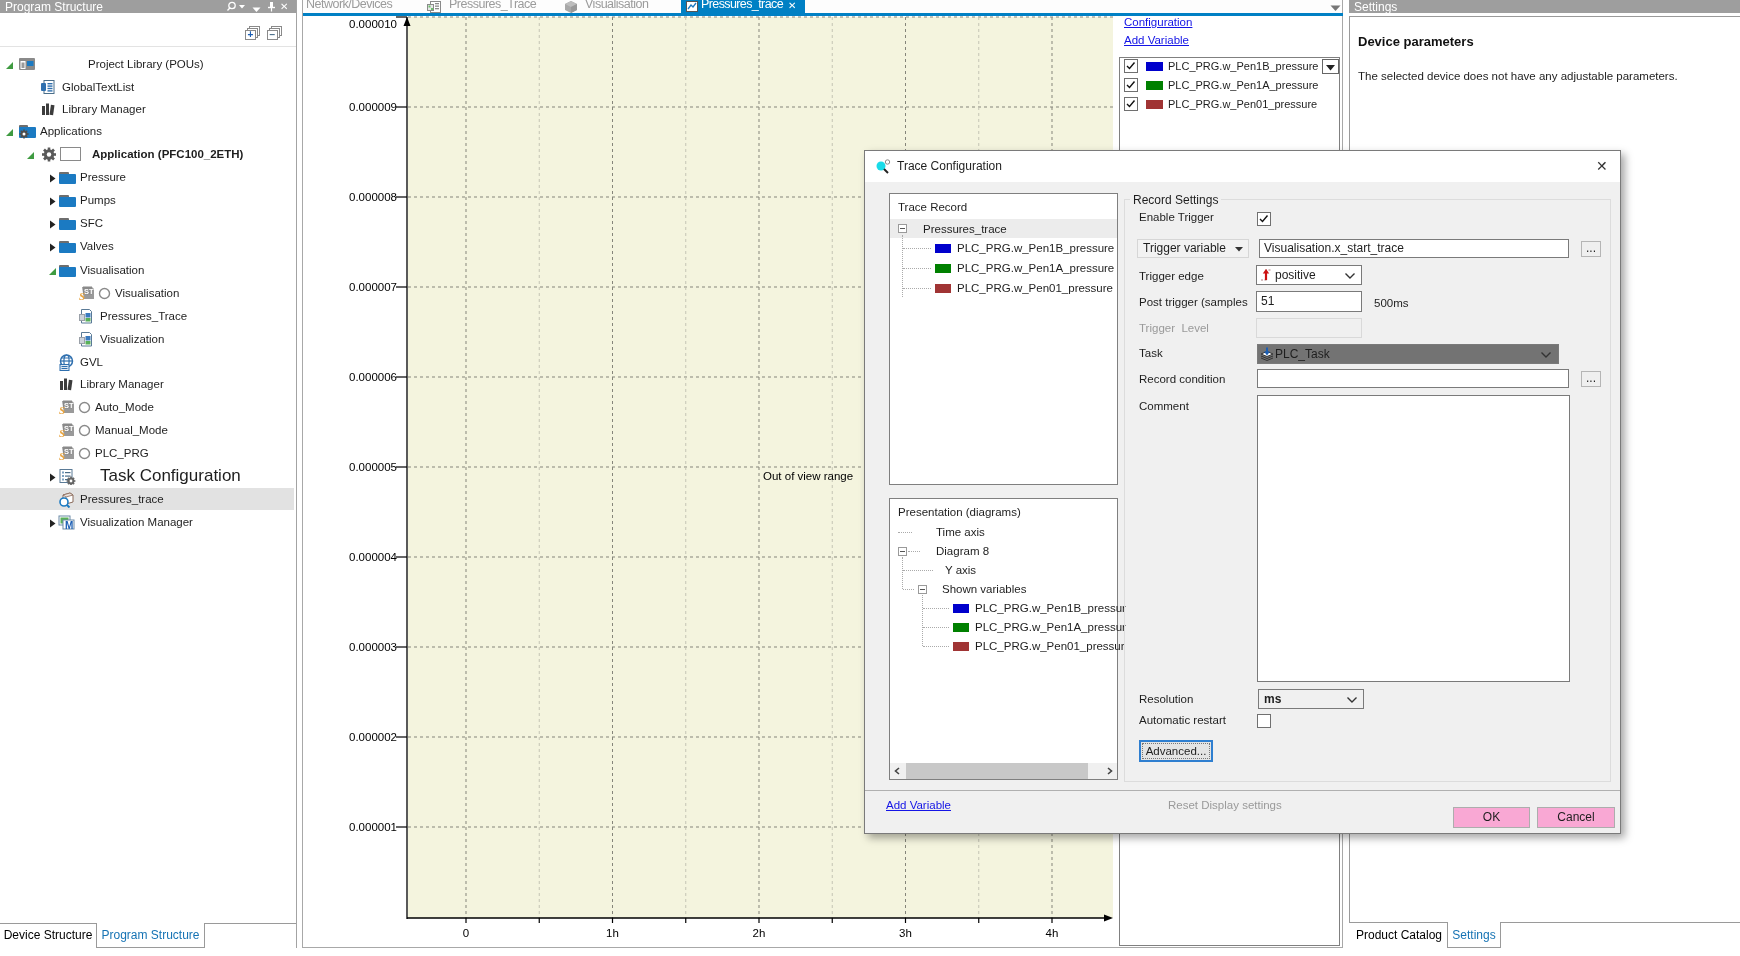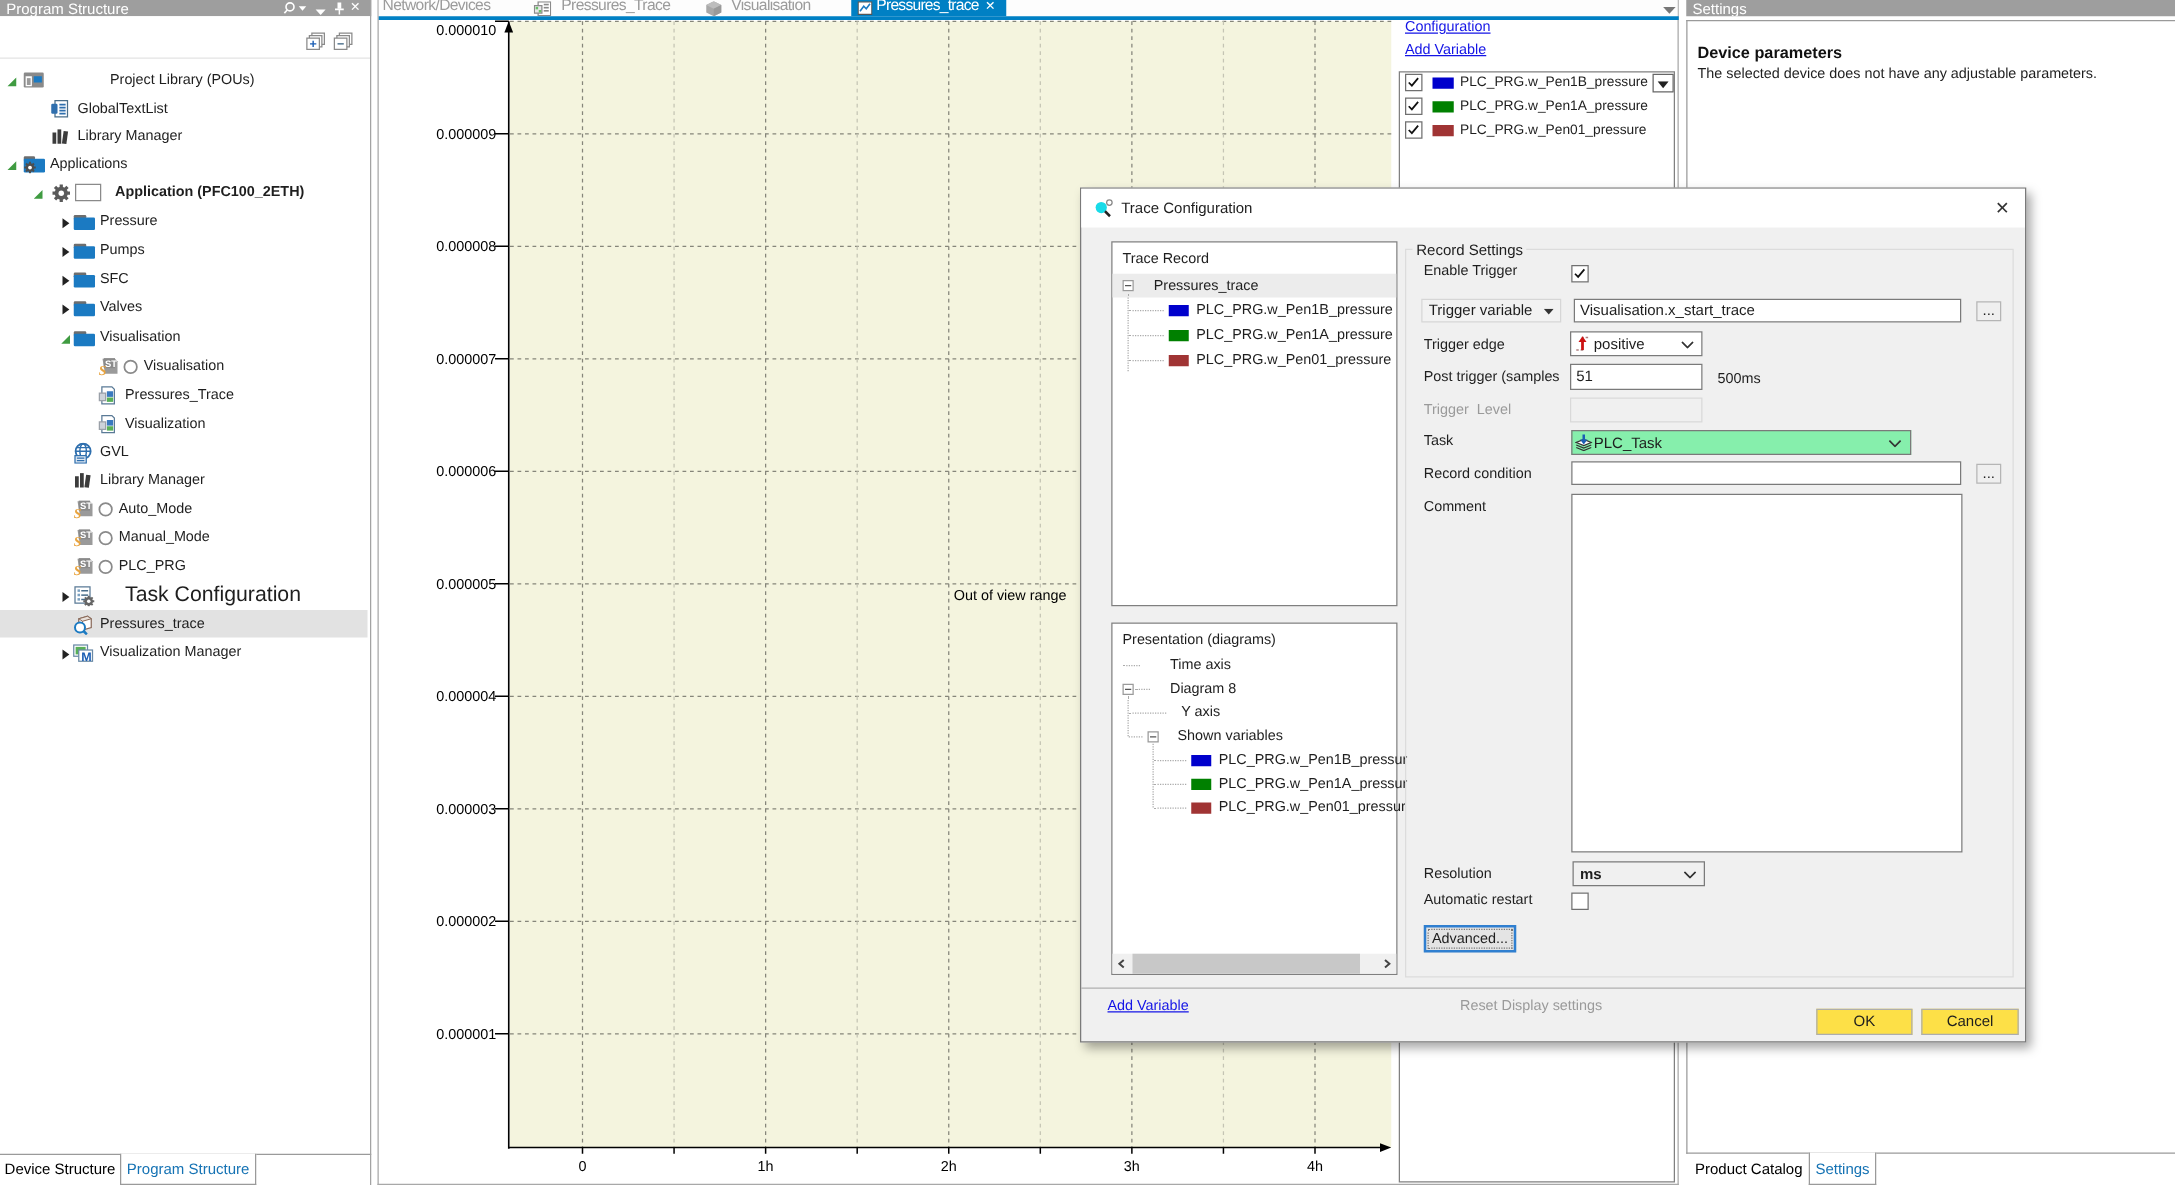--- a/index.html
+++ b/index.html
@@ -1,21 +1,21 @@
 <!DOCTYPE html>
 <html><head>
 <meta charset="utf-8">
 <style>
 * { margin:0; padding:0; box-sizing:border-box; }
 html,body { width:1740px; height:956px; background:#fff; font-family:"Liberation Sans", sans-serif; font-size:12px; color:#1e1e1e; overflow:hidden; }
 .abs { position:absolute; }
 .hdr { background:#9e9e9e; color:#fff; font-size:12px; line-height:14px; padding-left:5px; overflow:hidden; }
 .lnk { color:#1414e6; text-decoration:underline; font-size:11.5px; }
 .gray { color:#9a9a9a; }
-.btn { position:absolute; background:#fde047; border:1px solid #adadad; text-align:center; font-size:12px; }
+.btn { position:absolute; background:#f9a8d4; border:1px solid #adadad; text-align:center; font-size:12px; }
 .inp { position:absolute; background:#fff; border:1px solid #7a7a7a; font-size:12px; }
 .cb { position:absolute; width:14px; height:14px; background:#fff; border:1px solid #707070; }
 .sw { position:absolute; height:9px; width:17px; }
 .lbl { position:absolute; font-size:11.5px; white-space:nowrap; }
 </style>
 </head>
 <body>
 
 <div class="abs" id="editor" style="left:302px;top:0;width:1041px;height:948px;background:#fff;border:1px solid #a8a8a8;border-top:none;"></div>
 <div class="abs" id="tabbar" style="left:303px;top:0;width:1039px;height:13px;background:#fdfdfd;"></div>
@@ -391,21 +391,21 @@
   <div class="abs" style="left:96px;top:923px;width:109px;height:25px;background:#fff;border:1px solid #9a9a9a;border-top:none;"></div>
   <div class="abs" style="left:0;top:923px;width:96px;height:25px;line-height:25px;text-align:center;color:#000;">Device Structure</div>
   <div class="abs" style="left:96px;top:923px;width:109px;height:25px;line-height:25px;text-align:center;color:#1673b4;">Program Structure</div>
   <div class="abs" style="left:296px;top:0;width:1px;height:948px;background:#a3a3a3;"></div>
 </div>
 
 <div class="abs" id="settings" style="left:1349px;top:0;width:391px;height:956px;background:#fff;">
   <div class="abs hdr" style="left:0;top:0;width:391px;height:13px;">Settings</div>
   <div class="abs" style="left:0;top:16px;width:391px;height:907px;border:1px solid #9a9a9a;border-right:none;background:#fff;">
     <div class="abs" style="left:8px;top:17px;font-size:13px;font-weight:bold;color:#111;">Device parameters</div>
-    <div class="abs" style="left:8px;top:36px;font-size:11.5px;">The selected device does not have any adjustable parameters.</div>
+    <div class="abs" style="left:8px;top:53px;font-size:11.5px;">The selected device does not have any adjustable parameters.</div>
   </div>
   <div class="abs" style="left:98px;top:922px;width:54px;height:26px;background:#fff;border:1px solid #9a9a9a;border-top:none;"></div>
   <div class="abs" style="left:2px;top:923px;width:96px;height:25px;line-height:25px;text-align:center;color:#000;">Product Catalog</div>
   <div class="abs" style="left:98px;top:923px;width:54px;height:25px;line-height:25px;text-align:center;color:#1673b4;">Settings</div>
 </div>
 
 <div class="abs" id="dialog" style="left:864px;top:150px;width:757px;height:684px;background:#f0f0f0;border:1px solid #7a7a7a;box-shadow:4px 4px 8px rgba(0,0,0,0.35);">
 <div class="abs" style="left:0;top:0;width:755px;height:31px;background:#fff;"></div>
 <div class="abs" style="left:10px;top:8px;"><svg width="16" height="16">
         <circle cx="6" cy="7" r="4.5" fill="#19dbe8"></circle>
@@ -492,21 +492,21 @@
       <svg width="10" height="6" style="position:absolute;right:6px;top:7px;">
         <polyline points="0.5,0.5 5,5 9.5,0.5" fill="none" stroke="#333" stroke-width="1.4"></polyline>
       </svg>
     </div>
 <div class="lbl" style="left:274px;top:145px;">Post trigger (samples</div>
 <div class="inp" style="left:391px;top:140px;width:106px;height:21px;line-height:19px;padding-left:4px;">51</div>
 <div class="lbl" style="left:509px;top:146px;">500ms</div>
 <div class="lbl gray" style="left:274px;top:171px;">Trigger&nbsp; Level</div>
 <div class="abs" style="left:391px;top:167px;width:106px;height:20px;background:#f0f0f0;border:1px solid #d9d9d9;"></div>
 <div class="lbl" style="left:274px;top:196px;">Task</div>
-<div class="abs" style="left:392px;top:193px;width:272px;height:20px;background:#86efac;border:1px solid #7a7a7a;">
+<div class="abs" style="left:392px;top:193px;width:302px;height:20px;background:#737373;border:1px solid #7a7a7a;">
       <svg width="14" height="14" style="position:absolute;left:2px;top:2px;">
         <g stroke="#333" stroke-width="1">
           <path d="M1 9 L7 11.5 L13 9" fill="none"></path>
           <path d="M1 11 L7 13.5 L13 11" fill="none"></path>
           <path d="M1 7 L7 9.5 L13 7 L7 4.5 Z" fill="#fff"></path>
         </g>
         <line x1="7" y1="0.5" x2="7" y2="6" stroke="#1b5eb4" stroke-width="2"></line>
         <polygon points="7,8.5 4,4.5 10,4.5" fill="#1b5eb4"></polygon>
       </svg>
       <div style="position:absolute;left:17px;top:0;height:18px;line-height:18px;font-size:12px;">PLC_Task</div>

